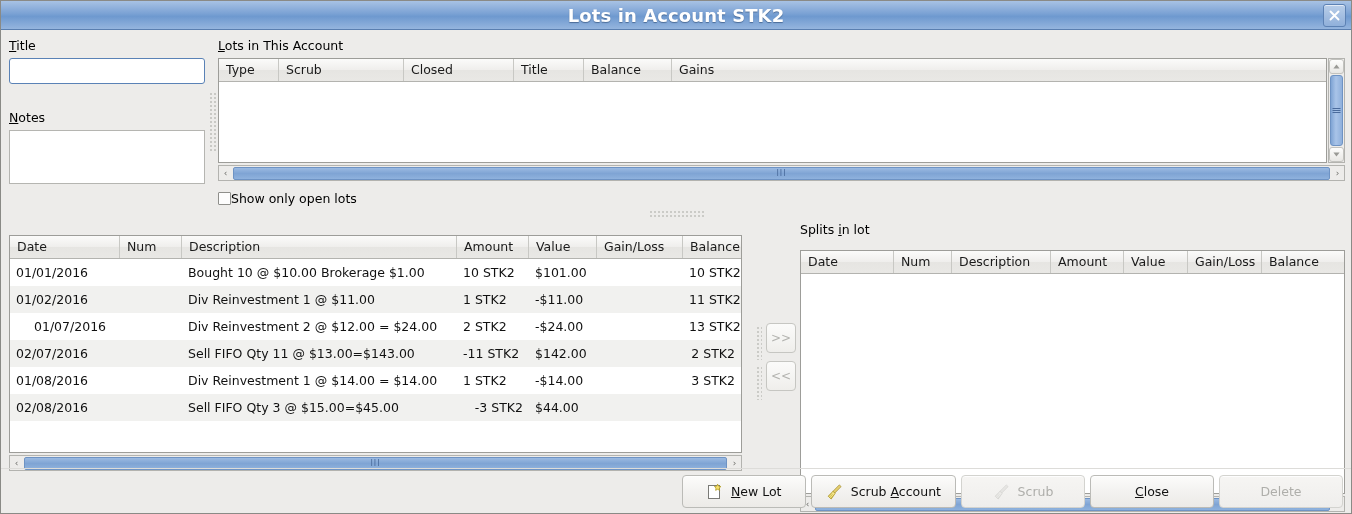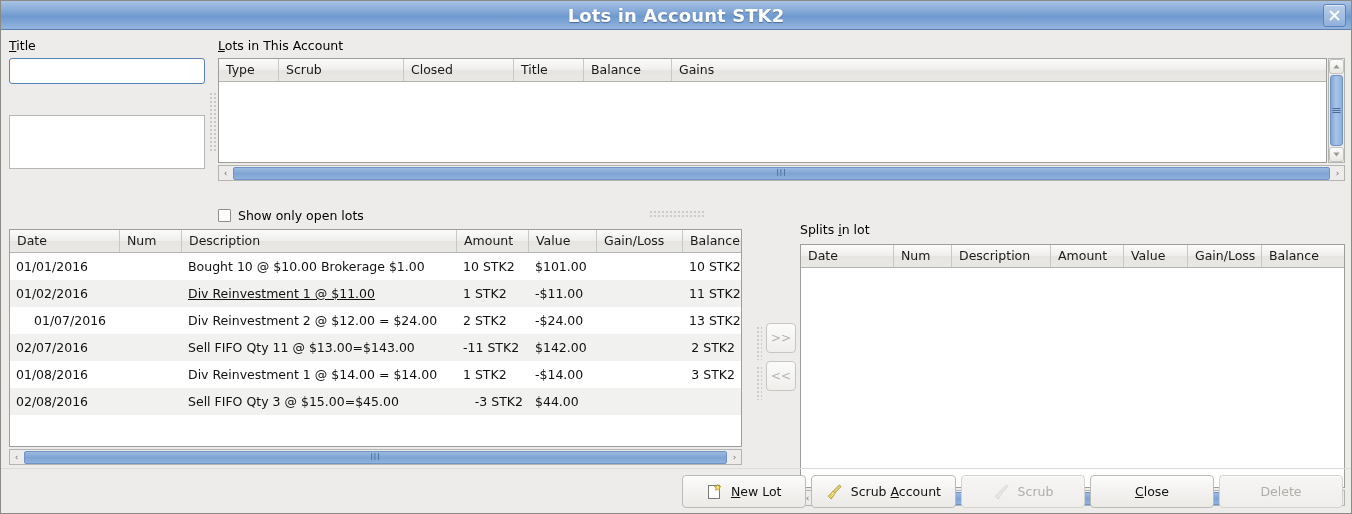--- a/index.html
+++ b/index.html
@@ -263,24 +263,23 @@
     display: flex; align-items: center; justify-content: center;
     color: #4a6b9c;
     font-size: 8px;
     letter-spacing: 1px;
     cursor: pointer;
   }
 
   
   .chk-line {
     position: absolute;
-    left: 217px; top: 178px;
-    display: flex;
-    align-items: center;
-    gap: 7px;
+    left: 217px; top: 161px;
+    display: flex;
+    align-items: center;
     cursor: pointer;
   }
   .chk-box {
     width: 13px; height: 13px;
     border: 1px solid #8f8f8b;
     background: #fdfdfd;
     box-sizing: border-box;
     border-radius: 1px;
   }
 
@@ -289,21 +288,21 @@
     position: absolute;
     left: 8px; top: 192px;
     width: 733px;
   }
   .splits-lot {
     position: absolute;
     left: 799px; top: 192px;
     width: 545px;
   }
   .pane-body {
-    margin-top: 7px;
+    margin-top: 13px;
     position: relative;
   }
   .pane-frame {
     border: 1px solid #9d9d99;
     background: #ffffff;
     overflow: hidden;
   }
   .splits-free .pane-frame { height: 216px; }
   .splits-lot  .pane-frame { height: 242px; }
 
@@ -386,20 +385,21 @@
   <div class="content">
 
     <div class="top-region">
 
       <div class="title-field-block">
         <div class="section-label"><span class="mn">T</span>itle</div>
         <input class="title-input" type="text" value="" style="">
       </div>
 
       <div class="notes-block">
+        <div class="section-label"><span class="mn">N</span>otes</div>
         <textarea class="notes-area" style=""></textarea>
       </div>
 
       <div class="vgrip"></div>
 
       <div class="lots-block">
         <div class="section-label"><span class="mn">L</span>ots in This Account</div>
         <div class="lots-table-wrap">
           <div class="tree-frame">
             <div class="hdr-row">
@@ -465,21 +465,21 @@
                 <div class="cell" style="width: 62px;"></div>
                 <div class="cell" style="width: 275px;">Bought 10 @ $10.00 Brokerage $1.00</div>
                 <div class="cell" style="width: 72px;">10 STK2</div>
                 <div class="cell" style="width: 68px;">$101.00</div>
                 <div class="cell" style="width: 86px;"></div>
                 <div class="cell r" style="flex: 1 1 0%;">10 STK2</div>
               </div>
               <div class="row even">
                 <div class="cell" style="width: 110px;">01/02/2016</div>
                 <div class="cell" style="width: 62px;"></div>
-                <div class="cell" style="width: 275px; text-decoration: underline;">Div Reinvestment 1 @ $11.00</div>
+                <div class="cell" style="width: 275px;">Div Reinvestment 1 @ $11.00</div>
                 <div class="cell" style="width: 72px;">1 STK2</div>
                 <div class="cell" style="width: 68px;">-$11.00</div>
                 <div class="cell" style="width: 86px;"></div>
                 <div class="cell r" style="flex: 1 1 0%;">11 STK2</div>
               </div>
               <div class="row odd">
                 <div class="cell" style="width: 110px; padding-left: 24px;">01/07/2016</div>
                 <div class="cell" style="width: 62px;"></div>
                 <div class="cell" style="width: 275px;">Div Reinvestment 2 @ $12.00 = $24.00</div>
                 <div class="cell" style="width: 72px;">2 STK2</div>

